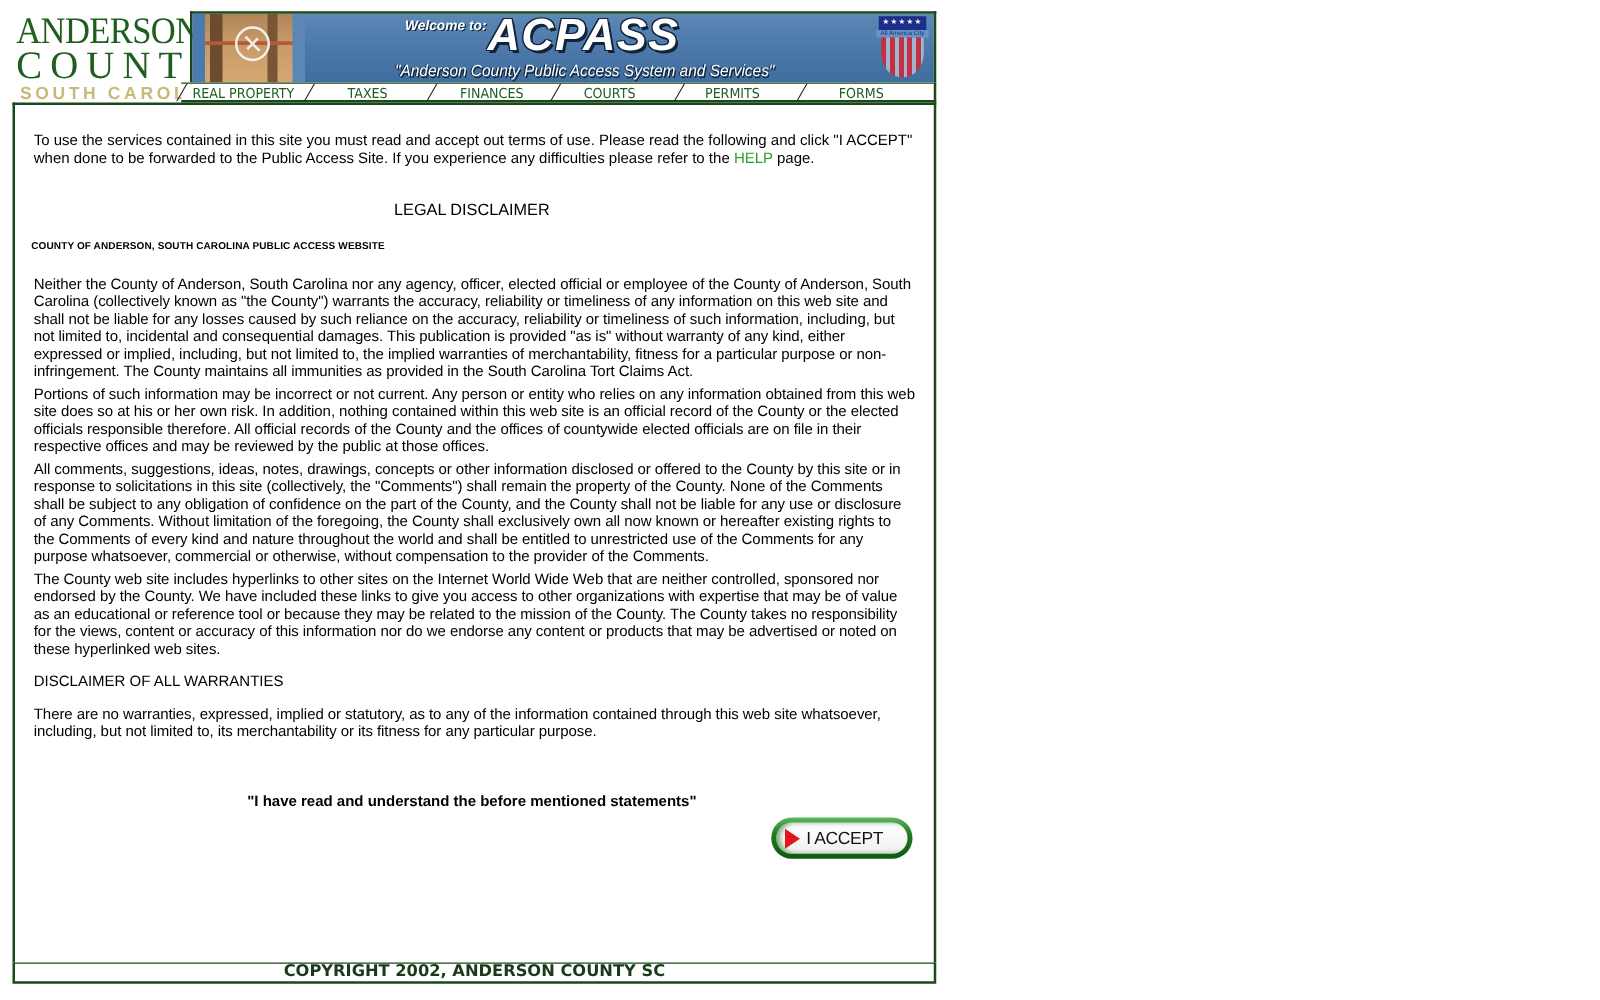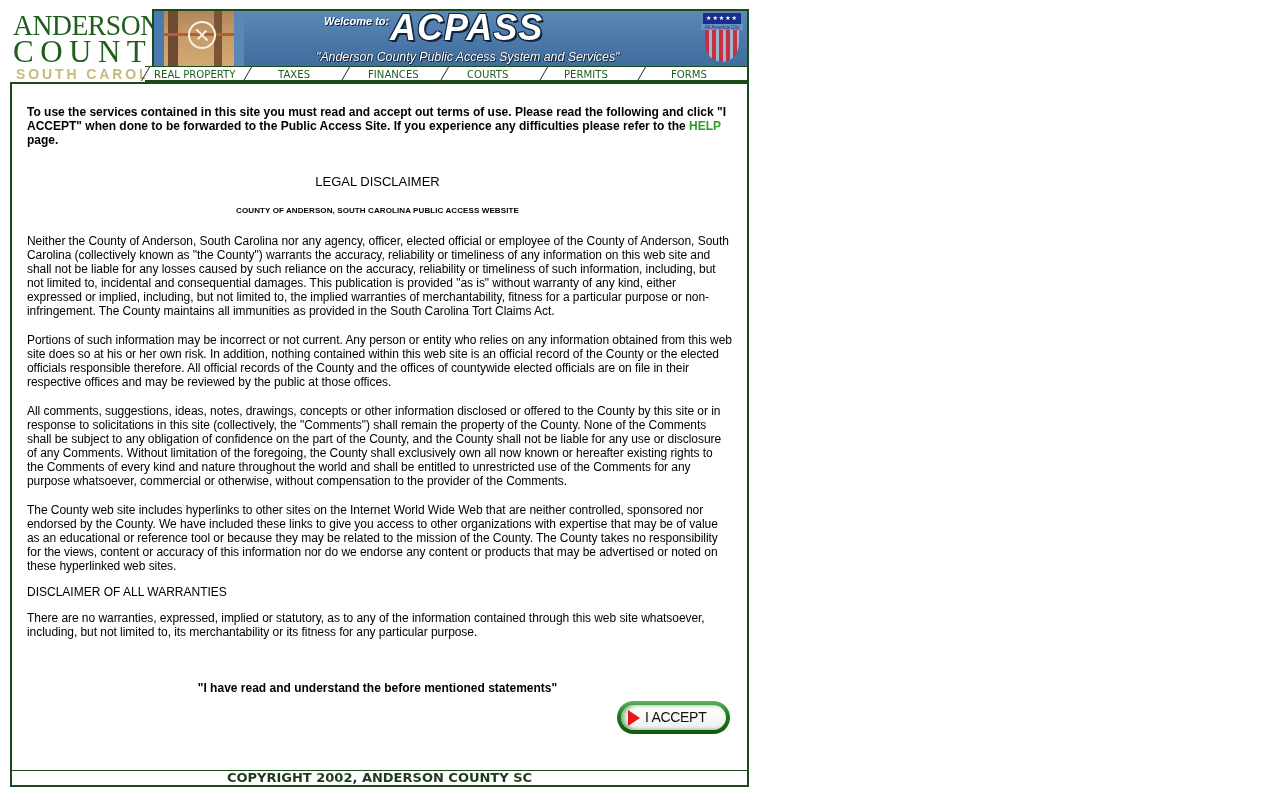--- a/index.html
+++ b/index.html
@@ -240,53 +240,52 @@
   }
   #content-inner {
     position: absolute;
     left: 15px;
     top: 21px;
     width: 705px;
     font-size: 12px;
     line-height: 14px;
   }
   .intro {
-    font-weight: bold;
+    font-weight: normal;
     margin: 0;
     line-height: 14px;
   }
   .green-link {
     color: #2aa02a;
     text-decoration: none;
     cursor: pointer;
   }
   .center-title {
     text-align: center;
     font-size: 13px;
     margin: 27px 0 0 0;
     line-height: 16px;
     position: relative;
     left: -2px;
   }
   .center-sub {
-    text-align: center;
     font-size: 8px;
     font-weight: bold;
     margin: 16px 0 0 0;
     line-height: 10px;
     position: relative;
     left: -2px;
     letter-spacing: 0.1px;
   }
   .para {
     margin: 18px 0 0 0;
     line-height: 14px;
     letter-spacing: -0.05px;
   }
-  .para + .para { margin-top: 15px; }
+  .para + .para { margin-top: 4px; }
   .para-head {
     font-weight: normal;
     margin: 12px 0 0 0;
     line-height: 14px;
   }
   .para-after-head { margin-top: 12px; }
   .agree {
     text-align: center;
     font-weight: bold;
     margin: 42px 0 0 0;

